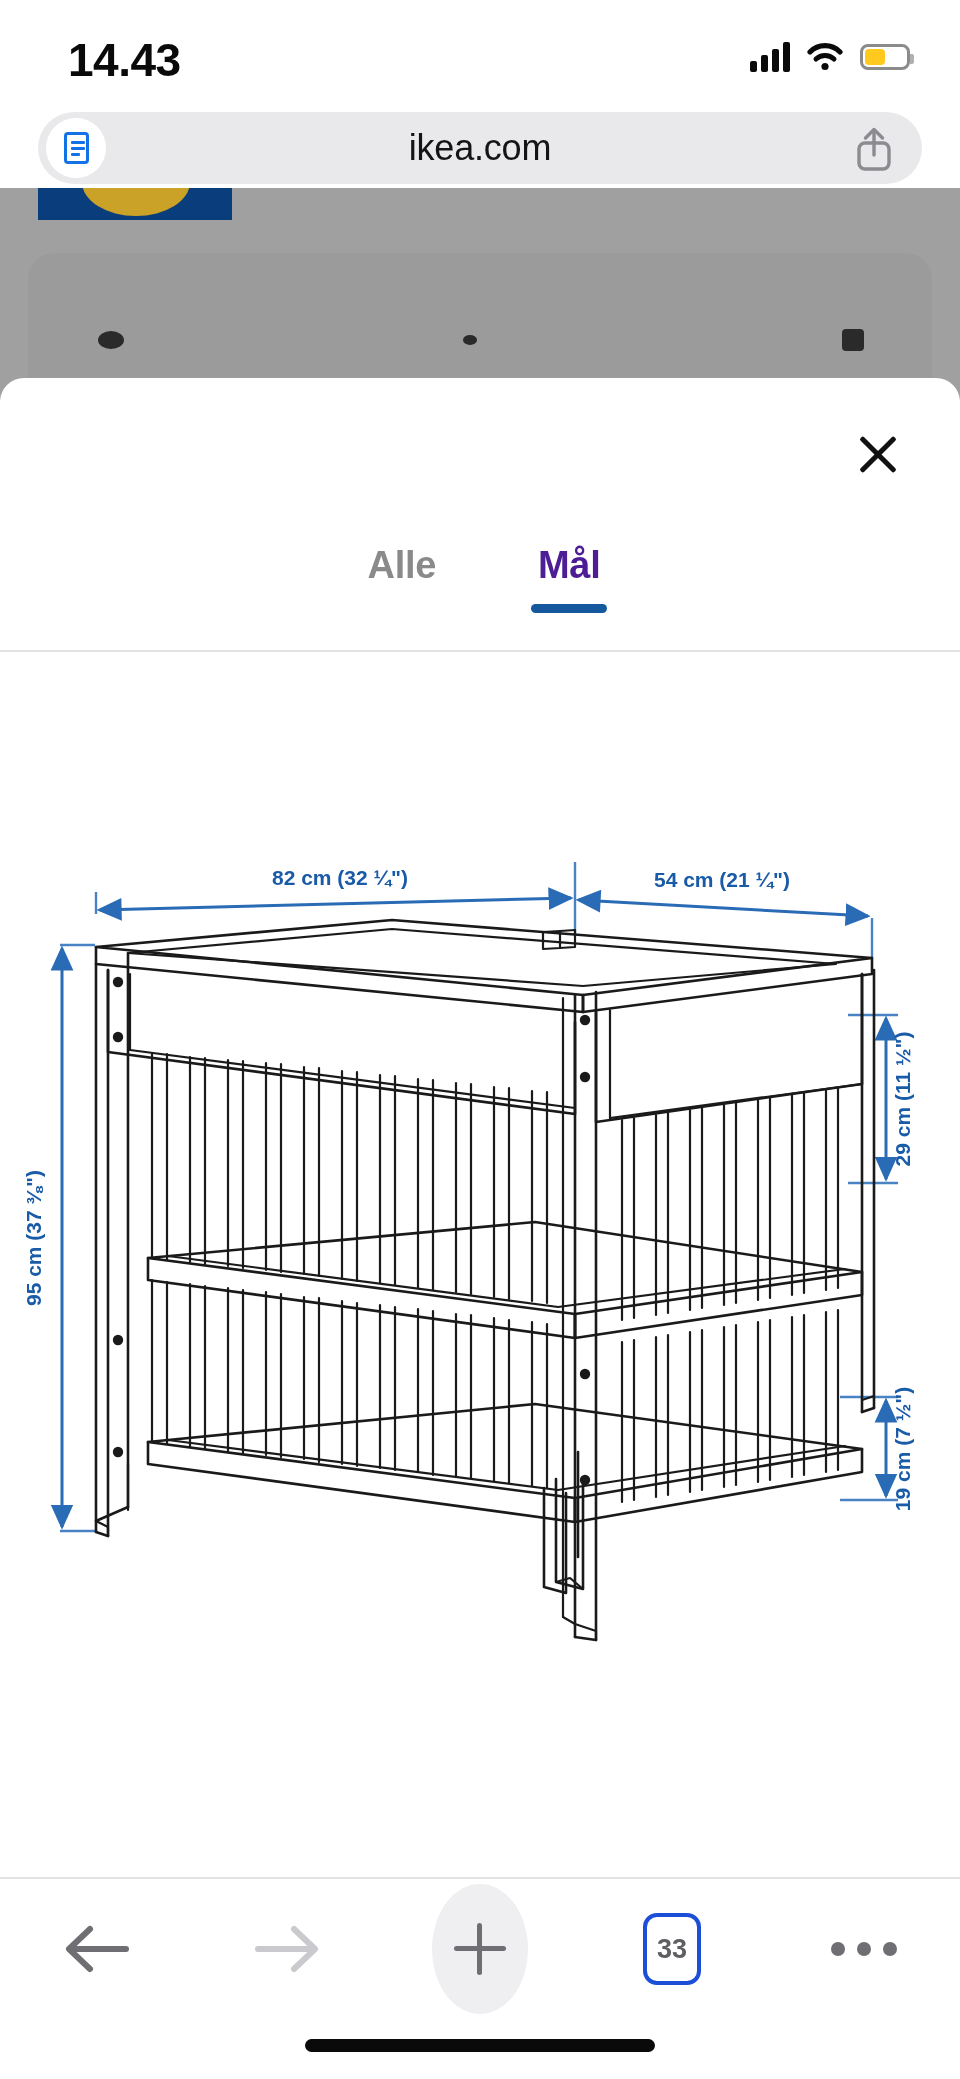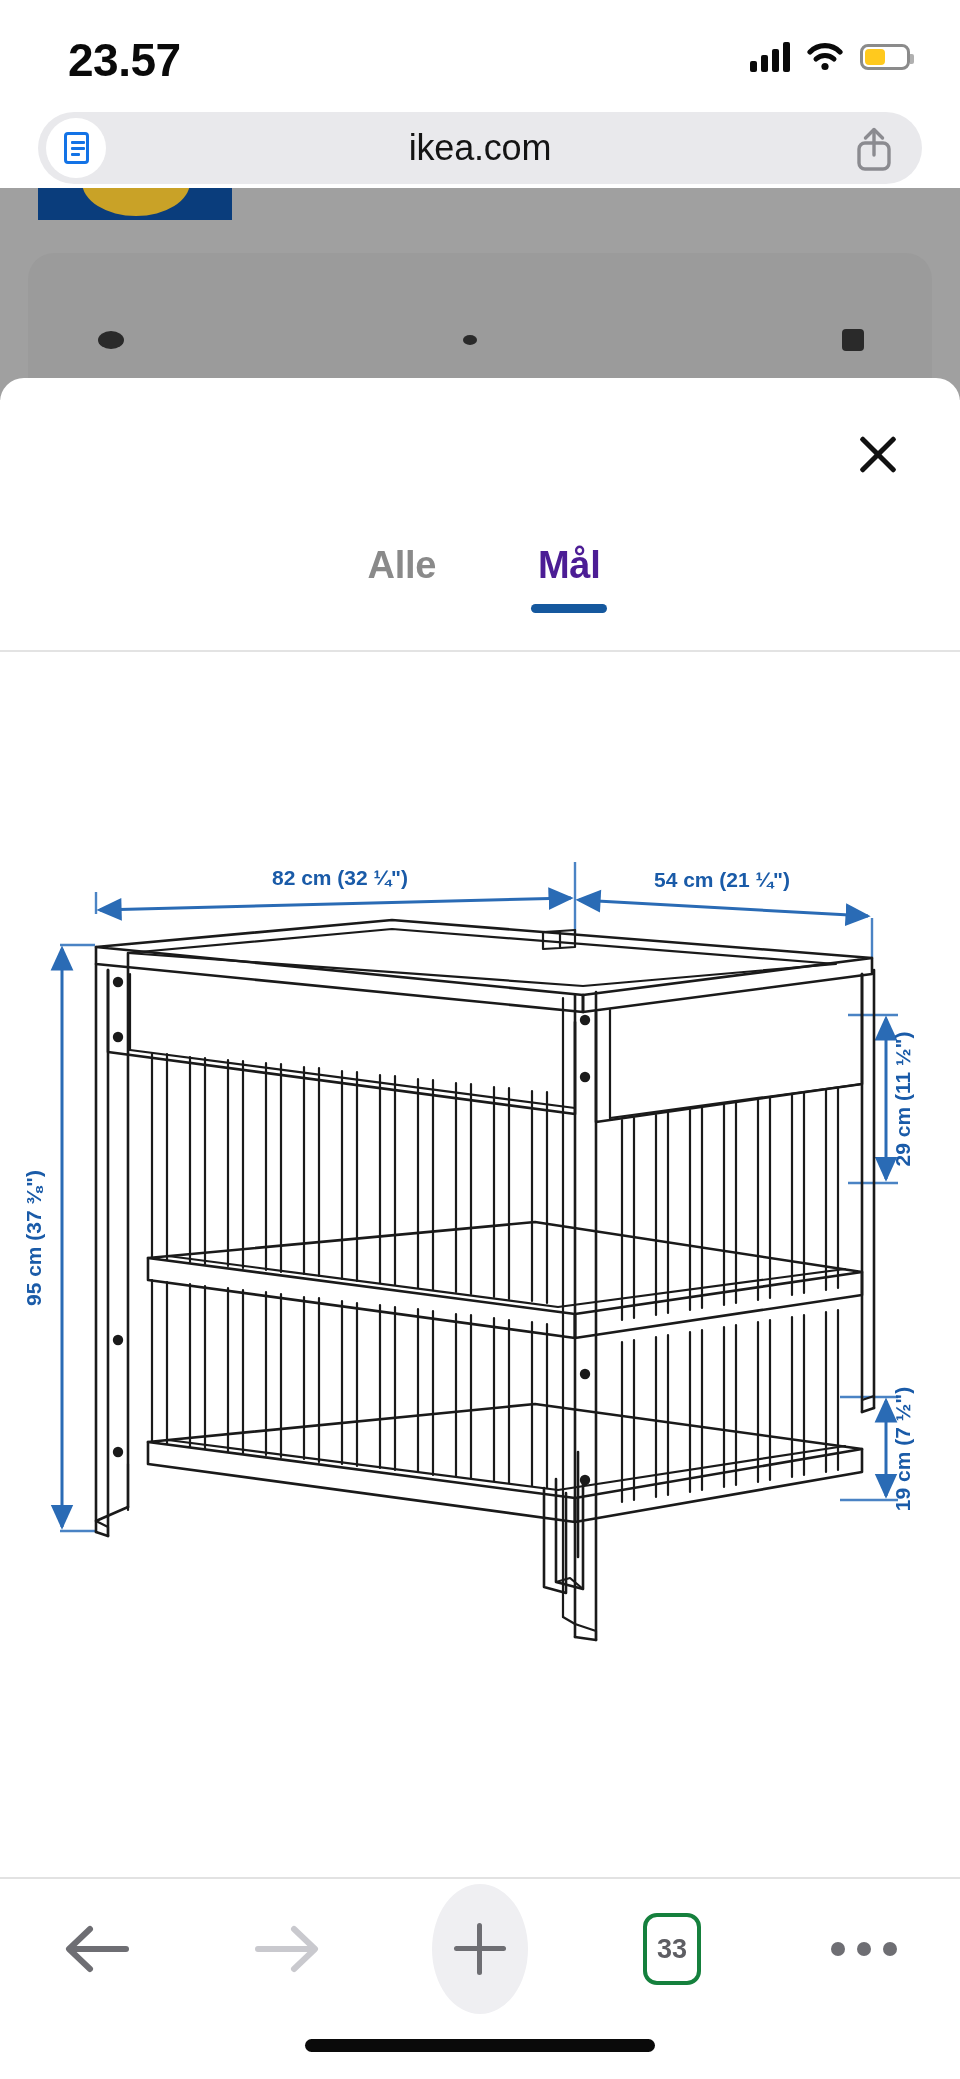--- a/index.html
+++ b/index.html
@@ -165,36 +165,36 @@
     background:#efeff2;
     display:flex; align-items:center; justify-content:center;
   }
   .plus-glyph{ position:relative; width:52px; height:52px; }
   .plus-glyph::before,.plus-glyph::after{
     content:""; position:absolute; background:#6e6e73; border-radius:3px;
   }
   .plus-glyph::before{ left:23px; top:0; width:5px; height:52px; }
   .plus-glyph::after{ left:0; top:23px; width:52px; height:5px; }
   .tabcount{
-    width:58px; height:72px; border:4px solid #15803d; border-radius:14px;
+    width:58px; height:72px; border:4px solid #1d4ed8; border-radius:14px;
     display:flex; align-items:center; justify-content:center;
     font-size:27px; font-weight:600; color:#5e5e63;text-align:center;
   }
   .dots{ display:flex; gap:12px; }
   .dots i{ width:14px; height:14px; border-radius:50%; background:#6e6e73; display:block; }
   .home-indicator{
     position:absolute; left:50%; transform:translateX(-50%); top:160px;
     width:350px; height:13px; background:#0a0a0a; border-radius:7px;
   }
 </style>
 </head>
 <body>
 
 <div class="statusbar">
-  <div class="status-time">23.57</div>
+  <div class="status-time">14.43</div>
   <div class="status-icons">
     <span class="sig">
         <i></i>
         <i></i>
         <i></i>
         <i></i>
       </span>
     <span class="wifi">
       <svg width="36" height="28" viewBox="0 0 36 28">
         <path d="M3 9 A21 21 0 0 1 33 9" stroke="#0a0a0a" stroke-width="5.2" fill="none" stroke-linecap="round"></path>

